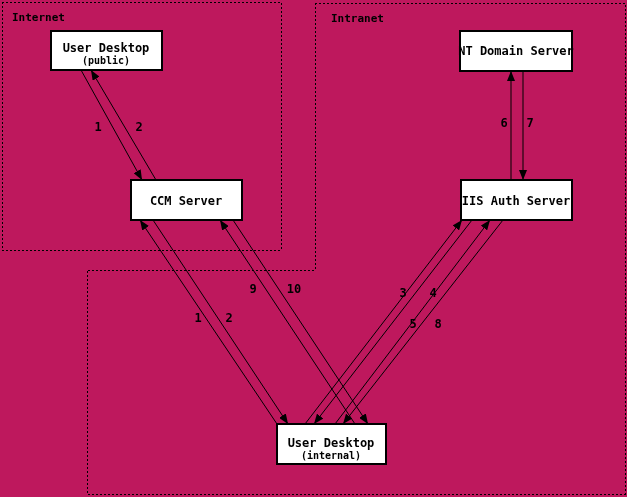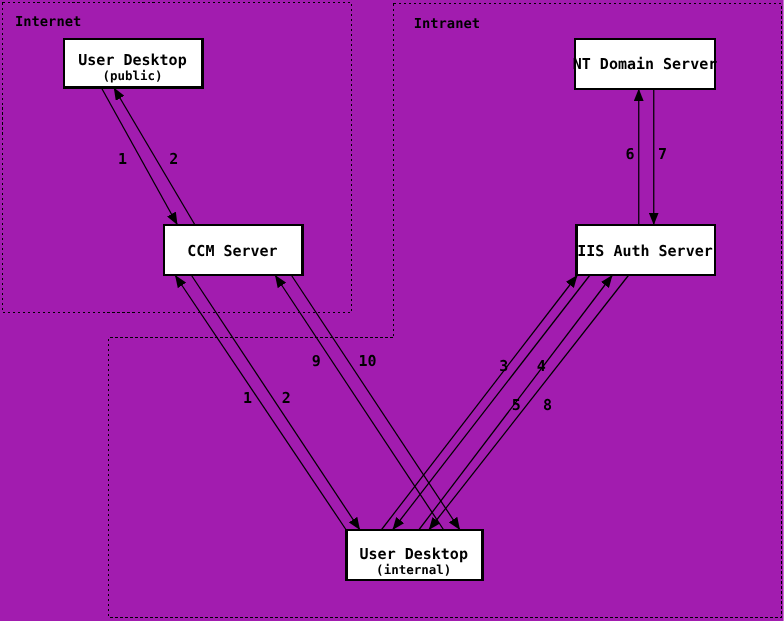--- a/index.html
+++ b/index.html
@@ -1,19 +1,19 @@
 <!DOCTYPE html>
 <html><head>
 <meta charset="utf-8">
 <style>
   html,body{margin:0;padding:0;background:#ffffff;}
   .canvas{
     position:relative;
     width:627px;height:497px;
-    background:#a21caf;
+    background:#be185d;
     font-family:"DejaVu Sans Mono","Liberation Mono",monospace;
     text-decoration:underline;
   }
   svg{display:block;}
   .zone-border{fill:none;stroke:#000000;stroke-width:1;stroke-dasharray:2 2;shape-rendering:crispEdges;}
   .node-box{fill:#ffffff;stroke:#000000;stroke-width:2;shape-rendering:crispEdges;}
   .edge{stroke:#000000;stroke-width:1;fill:none;}
   text{font-family:"DejaVu Sans Mono","Liberation Mono",monospace;font-weight:bold;fill:#000000;}
   .zone-label{font-size:11px;}
   .node-title{font-size:12px;text-anchor:middle;}

